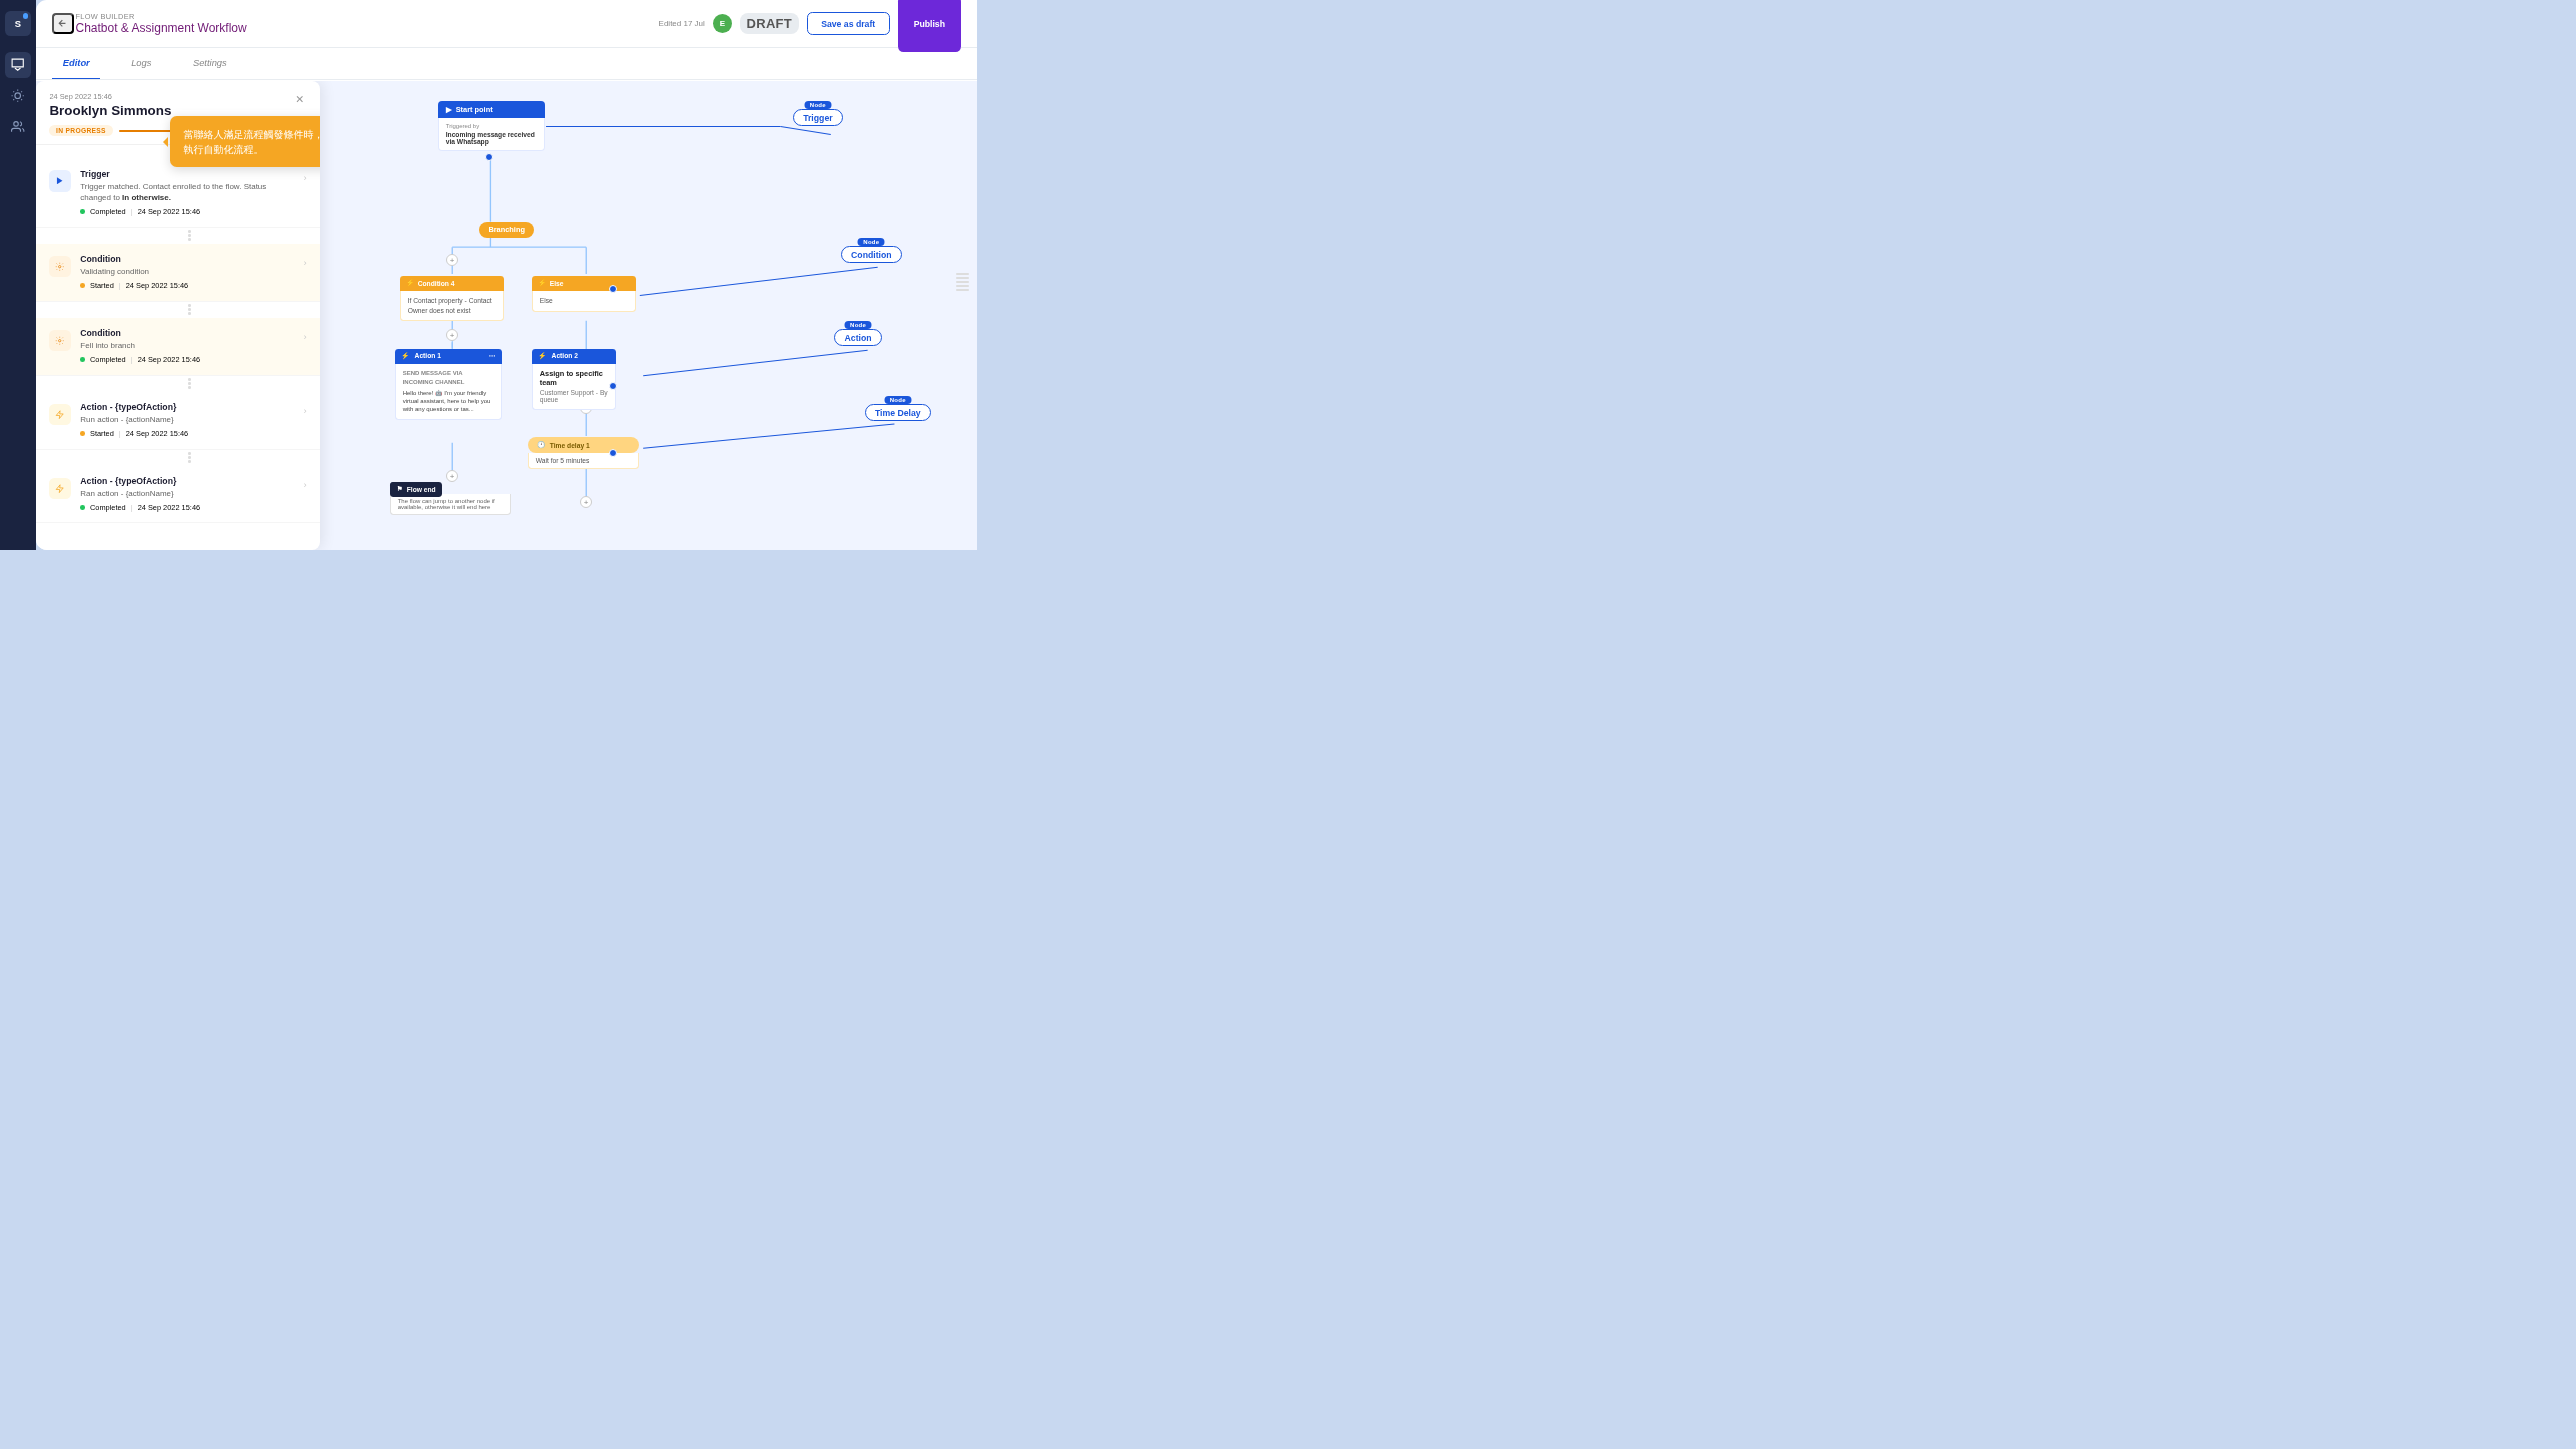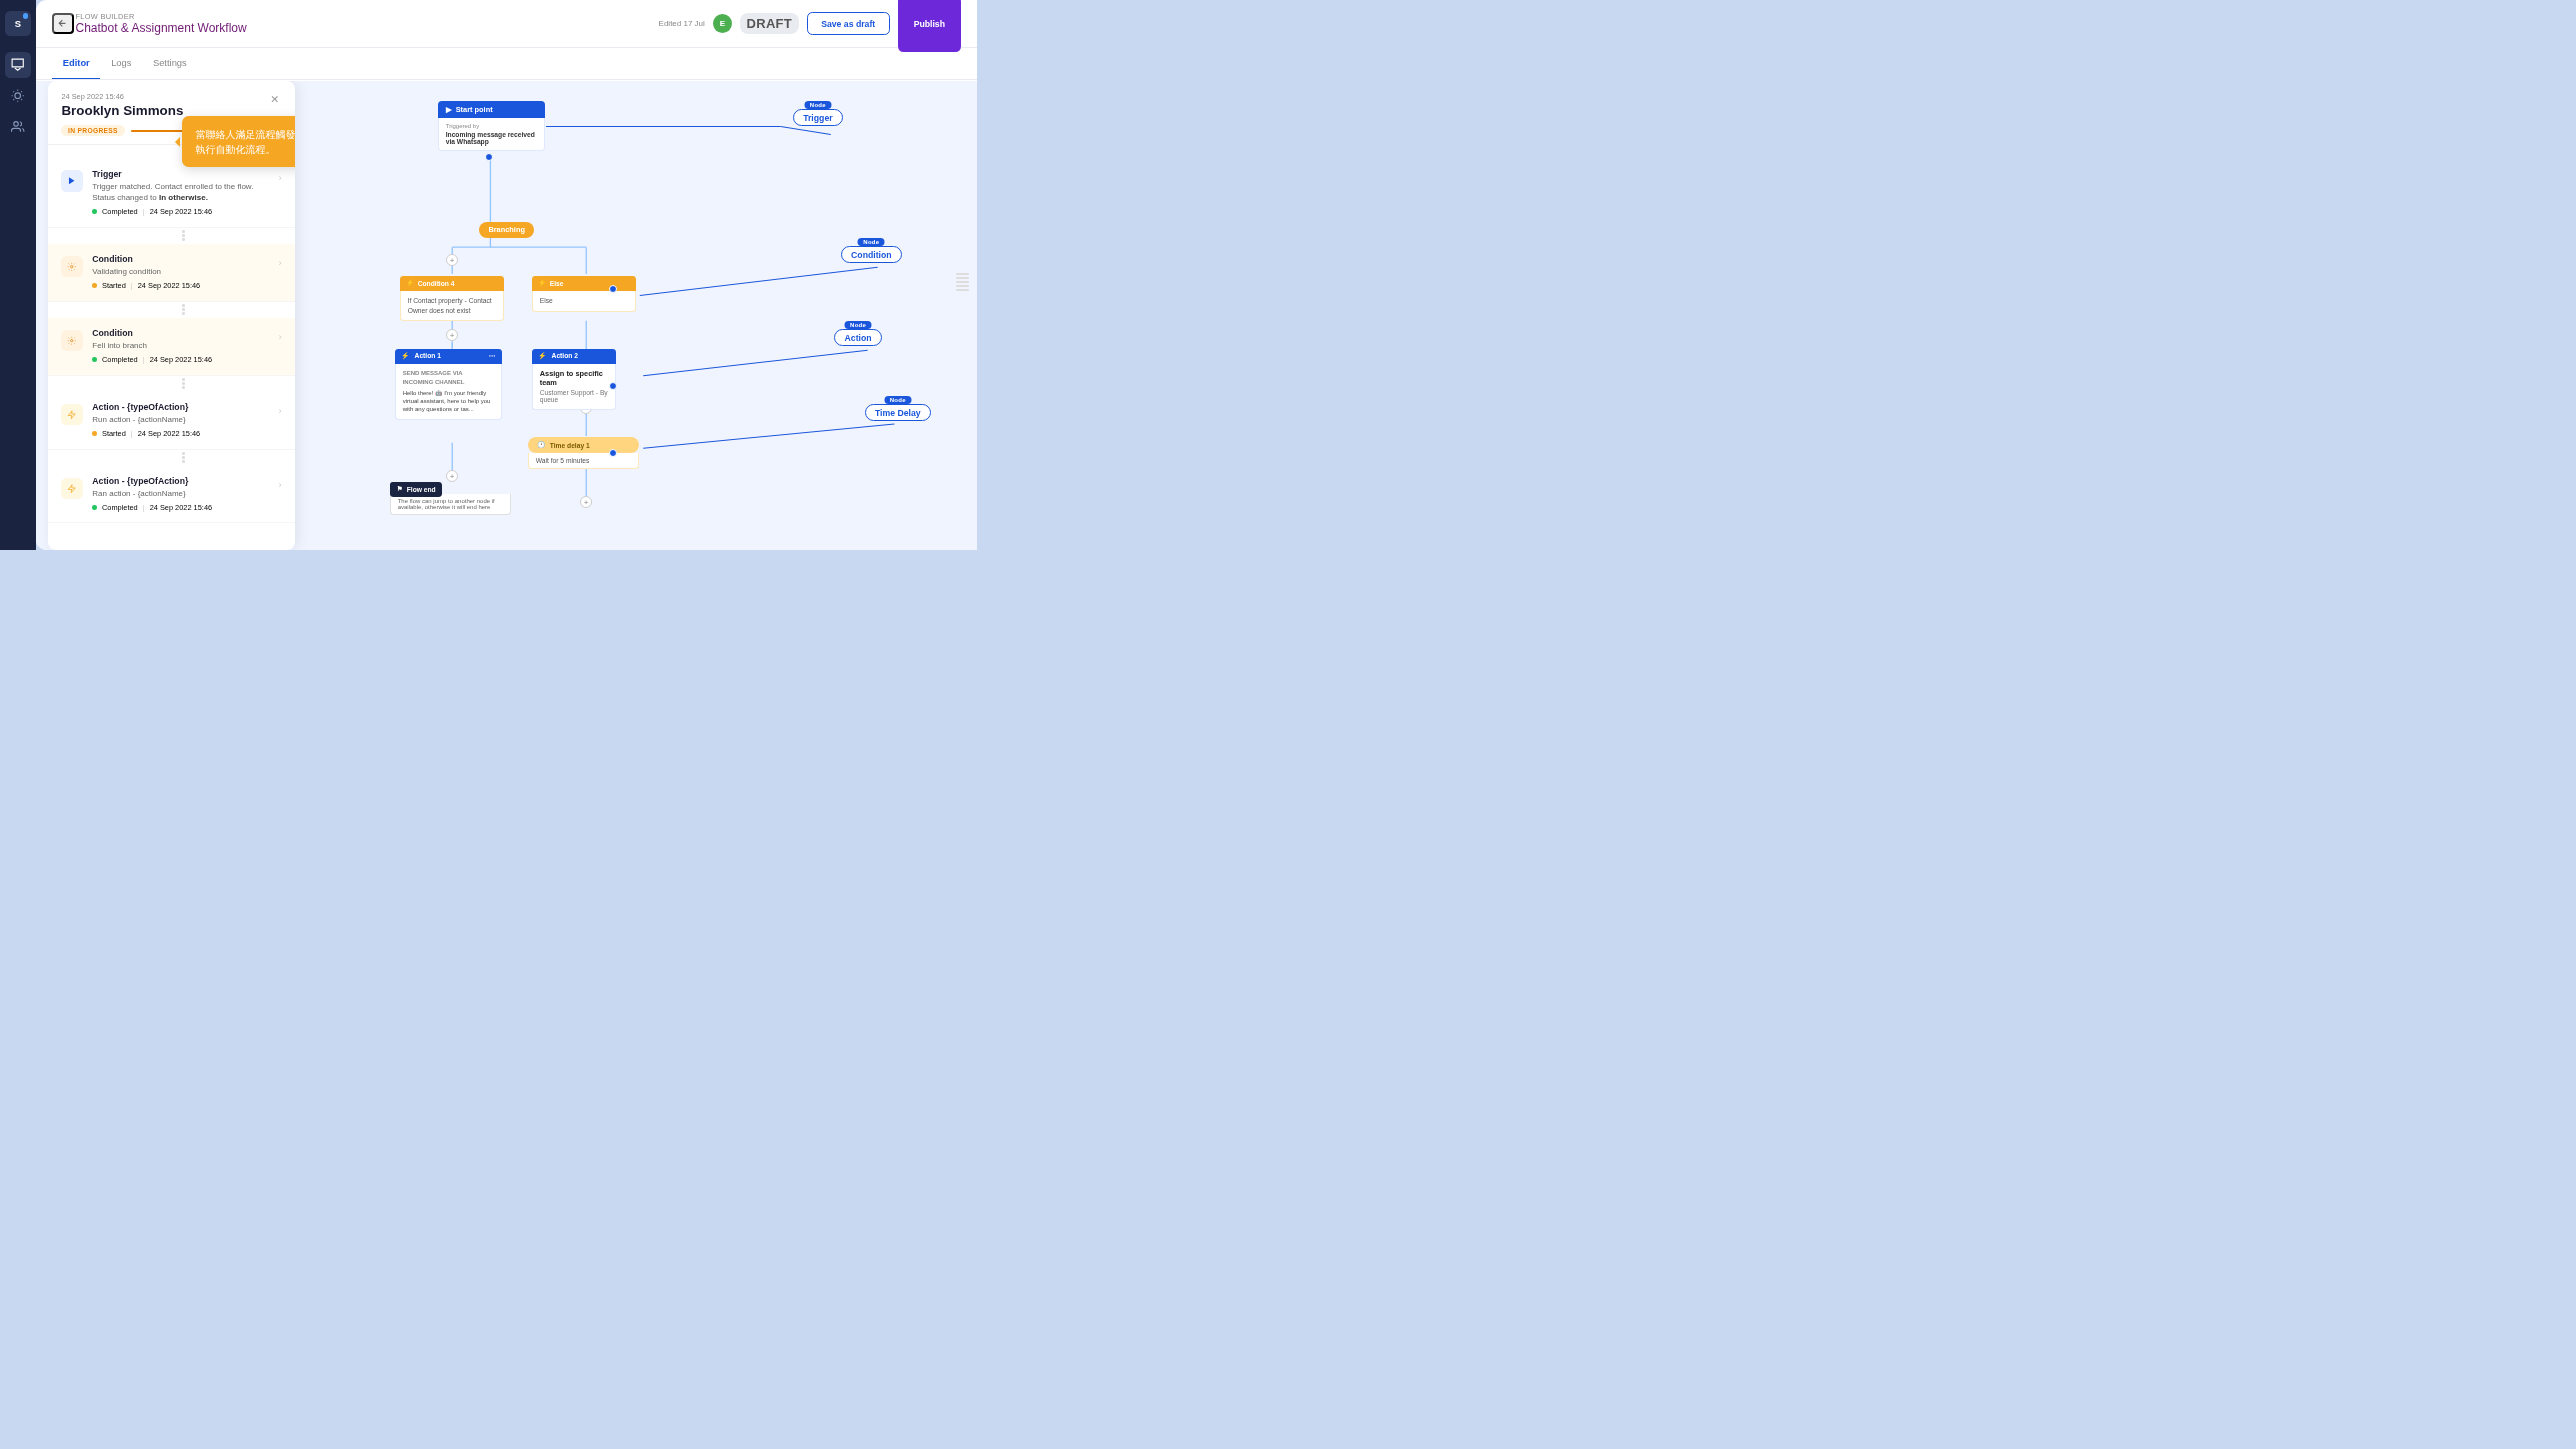--- a/index.html
+++ b/index.html
@@ -132,21 +132,22 @@
       border-radius: 5.4px;
       cursor: pointer;
       border: none;
     }
 
     
     .tabs {
       display: flex;
       padding: 0 16px;
       border-bottom: 0.7px solid #e8ecf0;
-      gap: 0;
+      gap: 20px;
+      font-style: italic;
     }
     .tab {
       padding: 9.4px 10.7px;
       font-size: 9.4px;
       color: #888;
       cursor: pointer;
       border-bottom: 1.3px solid transparent;
       font-weight: 500;
     }
     .tab.active {
@@ -343,22 +344,22 @@
       border-radius: 50%;
       display: flex; align-items: center; justify-content: center;
       font-size: 8px;
       color: #888;
       cursor: pointer;
     }
 
     
     .left-panel {
       position: absolute;
-      left: 12px; top: 0;
-      width: 247px;
+      left: 0; top: 0;
+      width: 284px;
       height: 100%;
       background: white;
       box-shadow: 2.7px 0 13.4px rgba(0,0,0,0.08);
       border-radius: 8px;
       overflow: hidden;
       z-index: 5;
     }
 
     .panel-header {
       padding: 10.7px 13.4px 8px;

